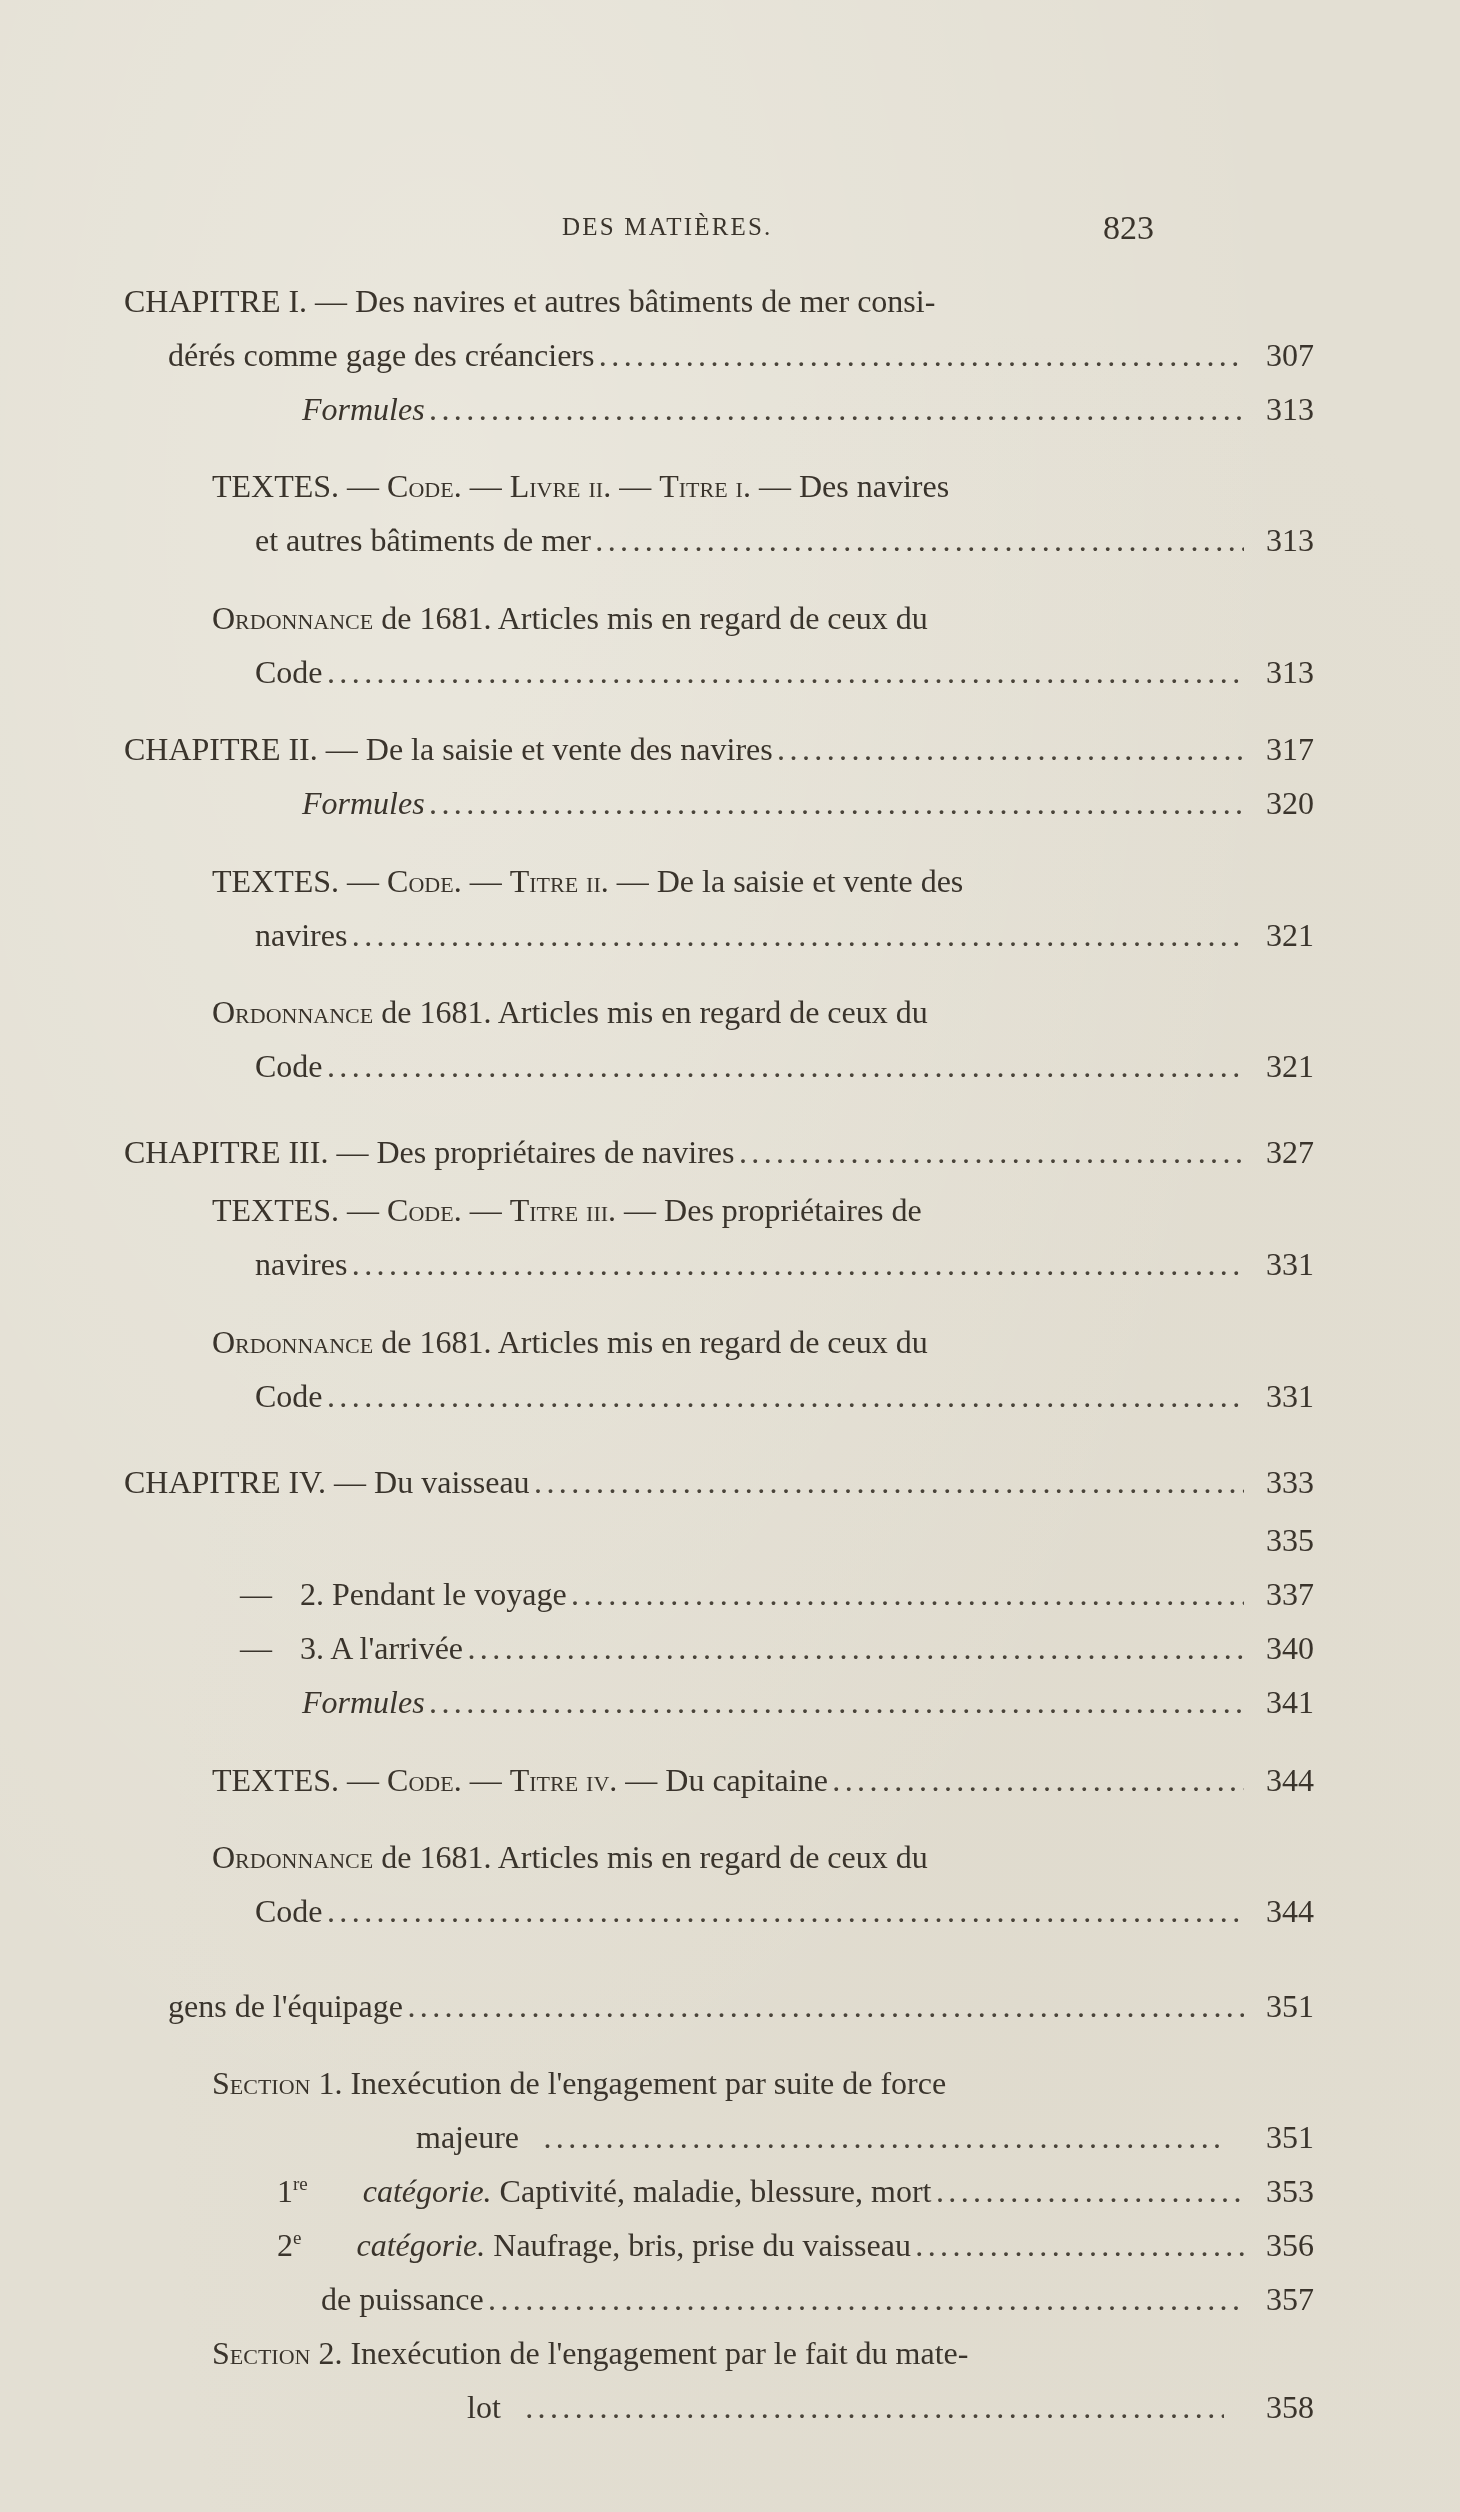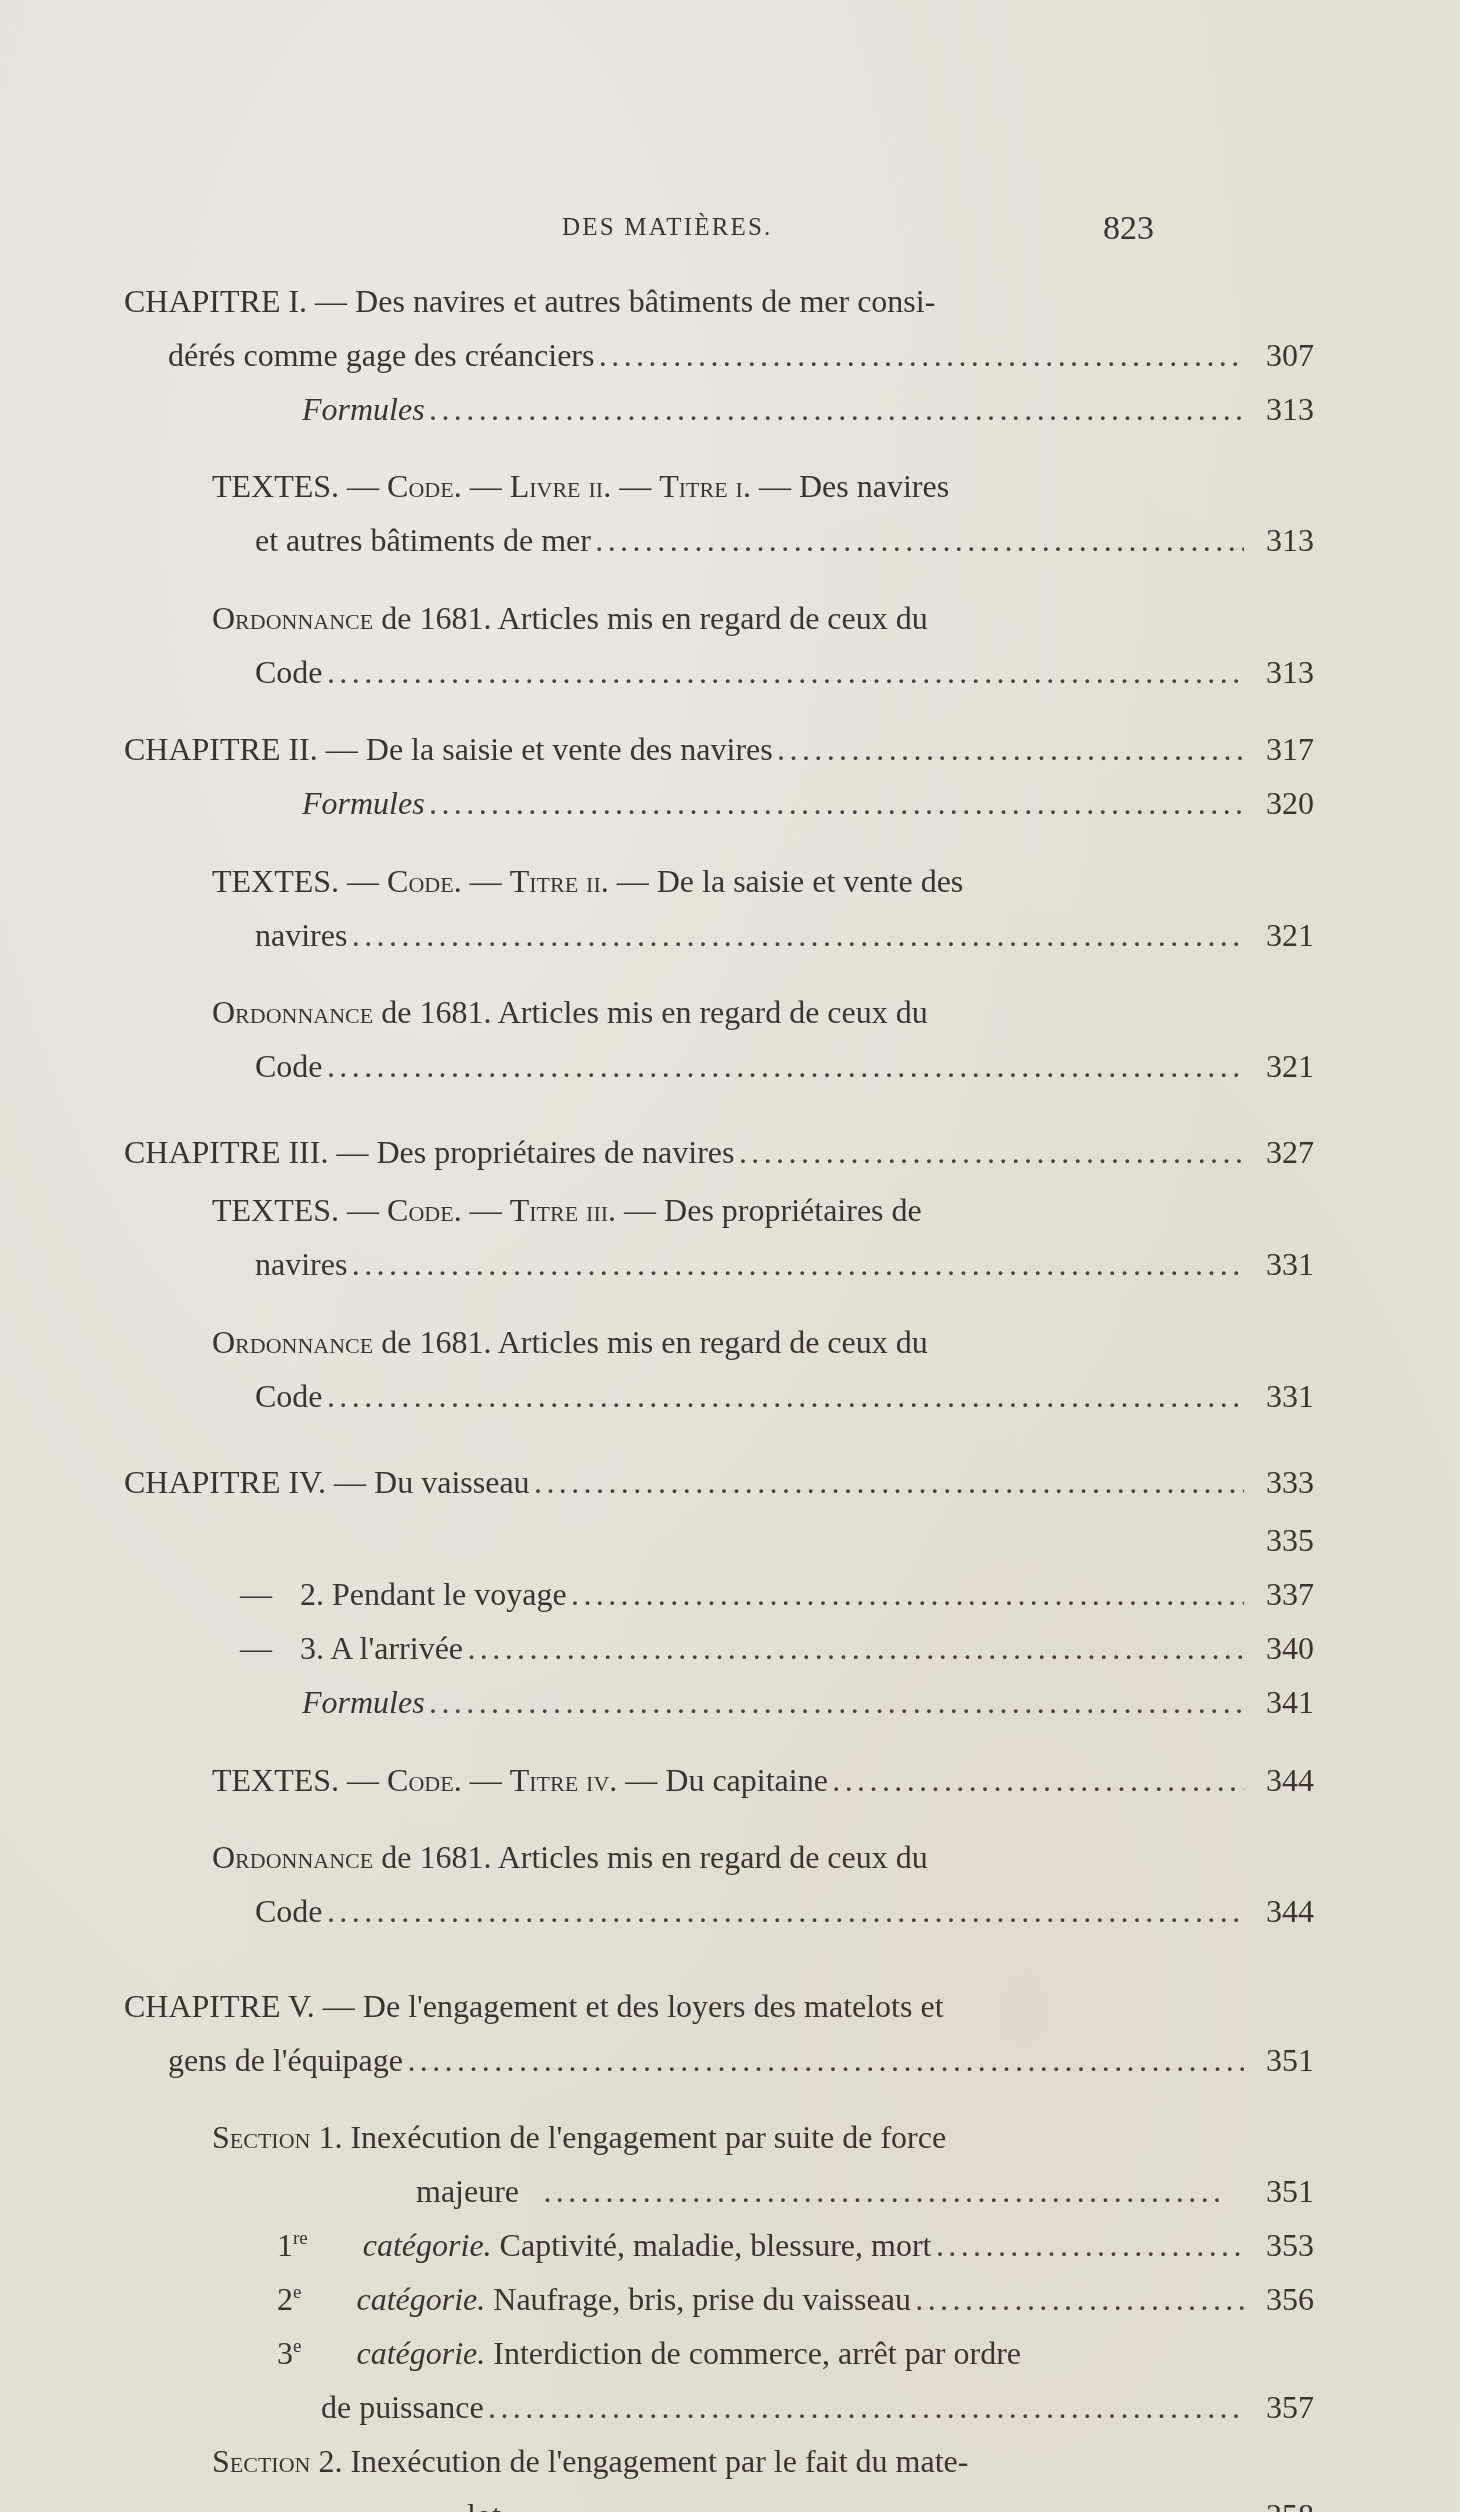--- a/index.html
+++ b/index.html
@@ -215,23 +215,20 @@
       <span class="txt"><span class="sc">Ordonnance</span><span> de 1681. Articles mis en regard de ceux du</span></span>
     </div>
     <div class="line ind3">
       <span class="txt">Code</span>
       <span class="leader"></span>
       <span class="pg">344</span>
     </div>
   </div>
 
   <div class="entry gap" style="margin-top:41px">
-    <div class="line ind0">
-      <span class="txt">CHAPITRE V. — De l'engagement et des loyers des matelots et</span>
-    </div>
     <div class="line ind1">
       <span class="txt">gens de l'équipage</span>
       <span class="leader"></span>
       <span class="pg">351</span>
     </div>
   </div>
 
   <div class="entry gap">
     <div class="line ind2">
       <span class="txt"><span class="sc">Section</span><span> 1. Inexécution de l'engagement par suite de force</span></span>
@@ -244,23 +241,20 @@
     <div class="line ind4" style="padding-left:153px">
       <span class="txt"><span>1</span><sup>re</sup><span class="it"> catégorie.</span><span> Captivité, maladie, blessure, mort</span></span>
       <span class="leader"></span>
       <span class="pg">353</span>
     </div>
     <div class="line ind4" style="padding-left:153px">
       <span class="txt"><span>2</span><sup>e</sup><span class="it"> catégorie.</span><span> Naufrage, bris, prise du vaisseau</span></span>
       <span class="leader"></span>
       <span class="pg">356</span>
     </div>
-    <div class="line ind4" style="padding-left:153px">
-      <span class="txt"><span>3</span><sup>e</sup><span class="it"> catégorie.</span><span> Interdiction de commerce, arrêt par ordre</span></span>
-    </div>
     <div class="line ind4" style="padding-left:197px">
       <span class="txt">de puissance</span>
       <span class="leader"></span>
       <span class="pg">357</span>
     </div>
     <div class="line ind2">
       <span class="txt"><span class="sc">Section</span><span> 2. Inexécution de l'engagement par le fait du mate-</span></span>
     </div>
     <div class="line ind5" style="padding-left:343px">
       <span class="txt">lot</span>

